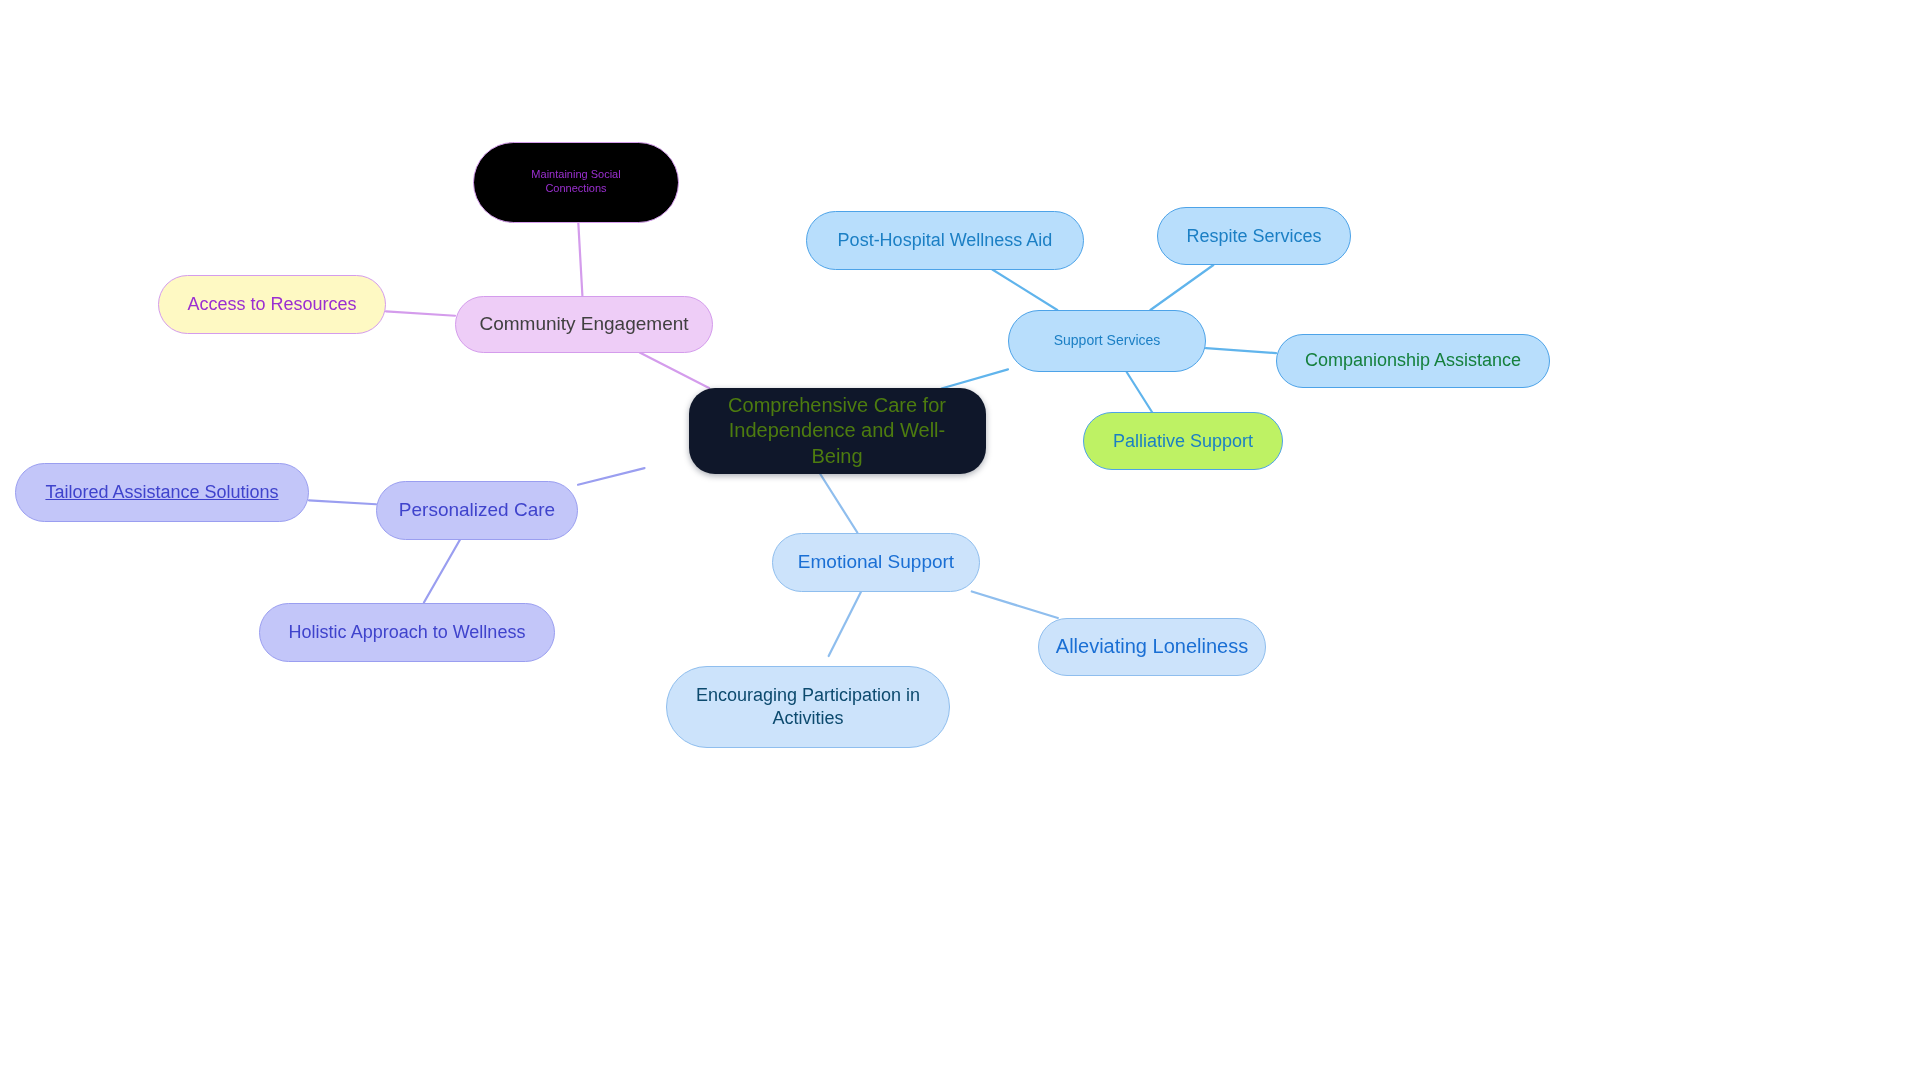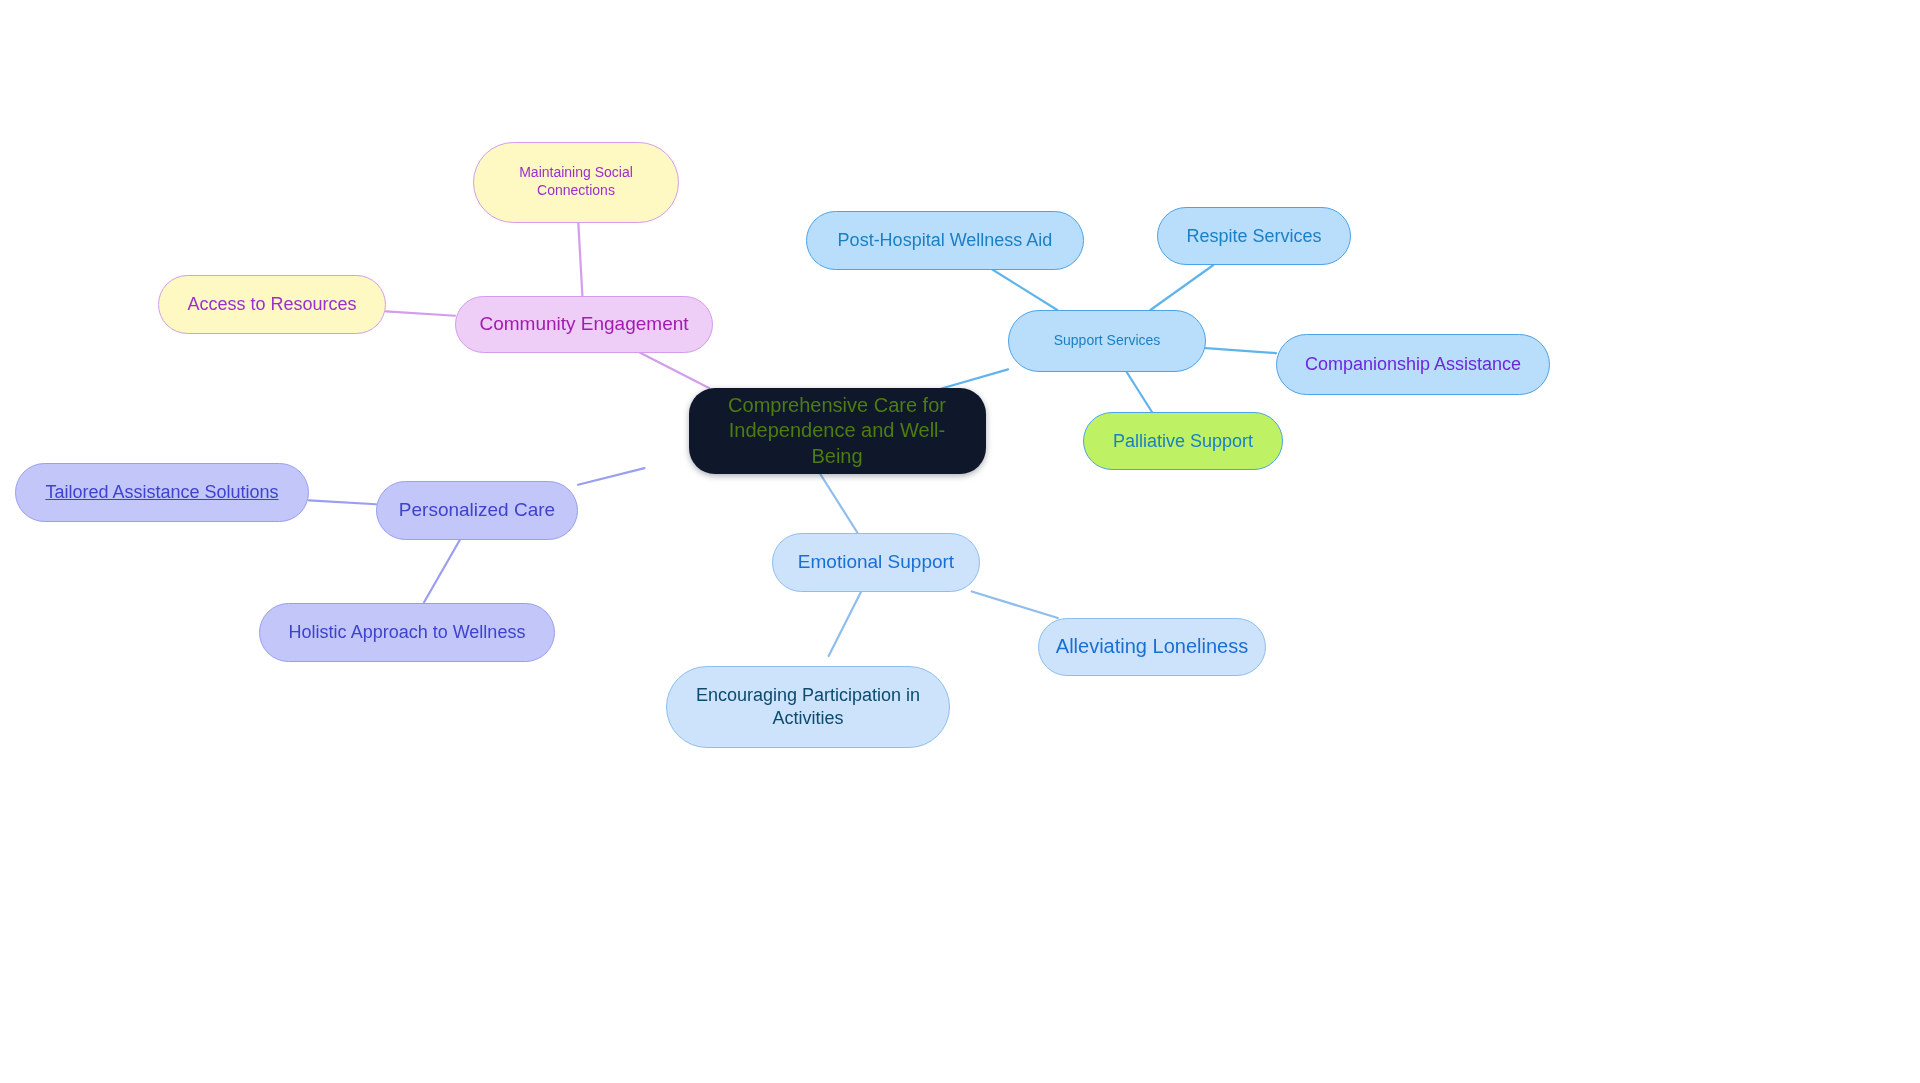--- a/index.html
+++ b/index.html
@@ -73,28 +73,28 @@
       <line x1="820.2442748091603" y1="474" x2="857.3091603053435" y2="532.5" stroke="#8fbeee" stroke-width="2.2" stroke-linecap="round"></line>
       <line x1="971.7882352941176" y1="591.5" x2="1057.835294117647" y2="618" stroke="#8fbeee" stroke-width="2.2" stroke-linecap="round"></line>
       <line x1="861.1407407407407" y1="591.5" x2="828.6518518518518" y2="656" stroke="#8fbeee" stroke-width="2.2" stroke-linecap="round"></line>
       <line x1="644.5" y1="468.125" x2="578" y2="484.75" stroke="#9a9ef0" stroke-width="2.2" stroke-linecap="round"></line>
       <line x1="376" y1="504.2285714285714" x2="309" y2="500.4" stroke="#9a9ef0" stroke-width="2.2" stroke-linecap="round"></line>
       <line x1="460.07377049180326" y1="539.5" x2="423.92622950819674" y2="602.5" stroke="#9a9ef0" stroke-width="2.2" stroke-linecap="round"></line>
     </svg>
   <div id="node-layer">
       <div class="node root" style="left: 644.5px; top: 388px; width: 297px; height: 86px; font-size: 20px;"><span class="node-label">Comprehensive Care for
 Independence and Well-Being</span></div>
-      <div class="node" style="left: 455px; top: 295.5px; width: 258px; height: 57px; background: rgb(238, 205, 247); border-color: rgb(212, 156, 236); color: #a21caf; font-size: 19px;"><span class="node-label">Community Engagement</span></div>
-      <div class="node" style="left: 473px; top: 141.5px; width: 206px; height: 81px; background: #fef9c3; border-color: rgb(212, 156, 236); color: rgb(155, 47, 209); font-size: 14px;"><span class="node-label">Maintaining Social
+      <div class="node" style="left: 455px; top: 295.5px; width: 258px; height: 57px; background: rgb(238, 205, 247); border-color: rgb(212, 156, 236); color: #404040; font-size: 19px;"><span class="node-label">Community Engagement</span></div>
+      <div class="node" style="left: 473px; top: 141.5px; width: 206px; height: 81px; background: #000000; border-color: rgb(212, 156, 236); color: rgb(155, 47, 209); font-size: 11px;"><span class="node-label">Maintaining Social
 Connections</span></div>
       <div class="node" style="left: 158px; top: 274.5px; width: 228px; height: 59px; background: #fef9c3; border-color: rgb(212, 156, 236); color: rgb(155, 47, 209); font-size: 18px;"><span class="node-label">Access to Resources</span></div>
       <div class="node" style="left: 1008px; top: 310px; width: 198px; height: 62px; background: rgb(184, 222, 252); border-color: rgb(77, 163, 232); color: rgb(27, 127, 196); font-size: 14px;"><span class="node-label">Support Services</span></div>
       <div class="node" style="left: 806px; top: 210.5px; width: 278px; height: 59px; background: rgb(184, 222, 252); border-color: rgb(77, 163, 232); color: rgb(27, 127, 196); font-size: 18px;"><span class="node-label">Post-Hospital Wellness Aid</span></div>
       <div class="node" style="left: 1157px; top: 207px; width: 194px; height: 58px; background: rgb(184, 222, 252); border-color: rgb(77, 163, 232); color: rgb(27, 127, 196); font-size: 18px;"><span class="node-label">Respite Services</span></div>
-      <div class="node" style="left: 1276px; top: 333.5px; width: 274px; height: 61px; background: rgb(184, 222, 252); border-color: rgb(77, 163, 232); color: #6d28d9; font-size: 18px;"><span class="node-label">Companionship Assistance</span></div>
+      <div class="node" style="left: 1276px; top: 333.5px; width: 274px; height: 54px; background: rgb(184, 222, 252); border-color: rgb(77, 163, 232); color: #15803d; font-size: 18px;"><span class="node-label">Companionship Assistance</span></div>
       <div class="node" style="left: 1083px; top: 412px; width: 200px; height: 58px; background: #bef264; border-color: rgb(77, 163, 232); color: rgb(27, 127, 196); font-size: 18px;"><span class="node-label">Palliative Support</span></div>
       <div class="node" style="left: 772px; top: 532.5px; width: 208px; height: 59px; background: rgb(204, 227, 251); border-color: rgb(143, 190, 238); color: rgb(26, 111, 212); font-size: 19px;"><span class="node-label">Emotional Support</span></div>
       <div class="node" style="left: 1038px; top: 618px; width: 228px; height: 58px; background: rgb(204, 227, 251); border-color: rgb(143, 190, 238); color: rgb(26, 111, 212); font-size: 20px;"><span class="node-label">Alleviating Loneliness</span></div>
       <div class="node" style="left: 666px; top: 666px; width: 284px; height: 82px; background: rgb(204, 227, 251); border-color: rgb(143, 190, 238); color: #0c4a6e; font-size: 18px;"><span class="node-label">Encouraging Participation in
 Activities</span></div>
       <div class="node" style="left: 376px; top: 480.5px; width: 202px; height: 59px; background: rgb(195, 198, 249); border-color: rgb(154, 158, 240); color: rgb(63, 67, 204); font-size: 19px;"><span class="node-label">Personalized Care</span></div>
       <div class="node" style="left: 15px; top: 462.5px; width: 294px; height: 59px; background: rgb(195, 198, 249); border-color: rgb(154, 158, 240); color: rgb(63, 67, 204); font-size: 18px; text-decoration: underline;"><span class="node-label">Tailored Assistance Solutions</span></div>
       <div class="node" style="left: 259px; top: 602.5px; width: 296px; height: 59px; background: rgb(195, 198, 249); border-color: rgb(154, 158, 240); color: rgb(63, 67, 204); font-size: 18px;"><span class="node-label">Holistic Approach to Wellness</span></div>
     </div>
 </div>

